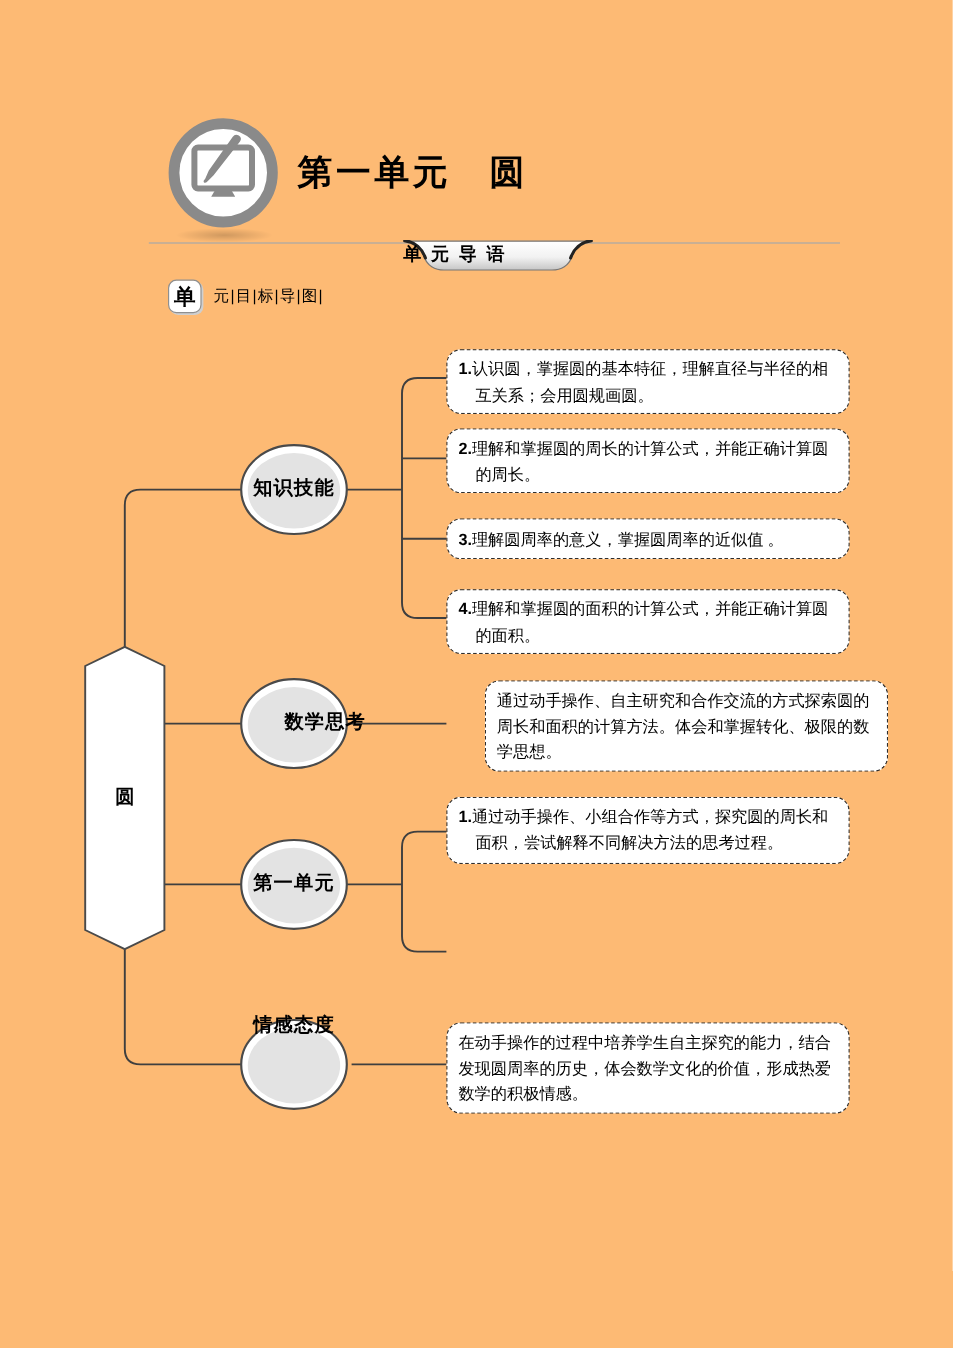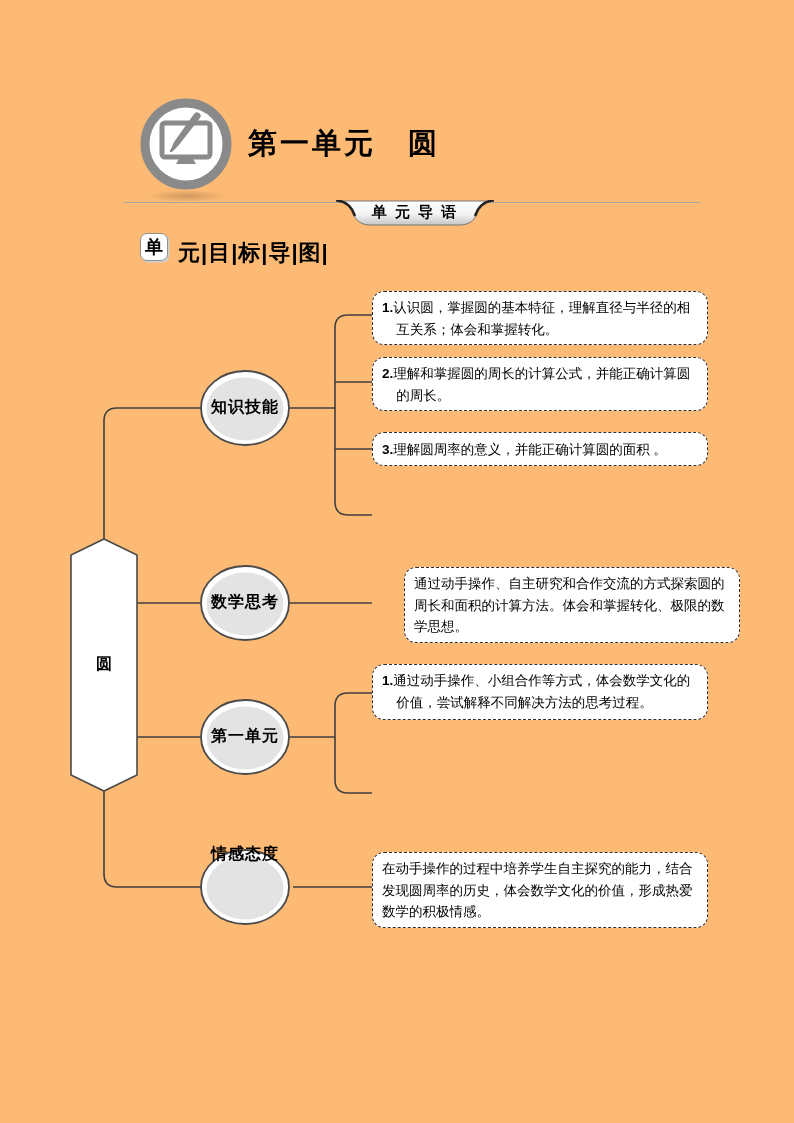--- a/index.html
+++ b/index.html
@@ -17,35 +17,35 @@
   }
   .page-title {
     position:absolute; left:248px; top:124px;
     font-size:29px; font-weight:700; letter-spacing:3px;
   }
 
   
   .rule-line { position:absolute; left:124px; top:202px; width:576px; height:1px; background:#a8a8a8; }
   .banner-tab { position:absolute; left:336px; top:200px; width:158px; height:28px; }
   .banner-label {
-    position:absolute; left:336px; top:203px; width:158px; text-align:center;
+    position:absolute; left:336px; top:203px; width:158px; text-align:left;
     font-size:15px; font-weight:700; letter-spacing:2px;
   }
 
   
   .section-badge {
     position:absolute; left:140px; top:233px; width:28px; height:28px;
     border:1.6px solid #8f8f8f; border-radius:7px; background:#fff;
     box-shadow:1.5px 1.5px 0 #cfcfcf;
     display:flex; align-items:center; justify-content:center;
     font-size:18px; font-weight:700; box-sizing:border-box;
   }
   .section-label {
     position:absolute; left:178px; top:238px;
-    font-size:22px; font-weight:700; letter-spacing:1px;
+    font-size:13px; font-weight:400; letter-spacing:1px;
   }
 
   
   .diagram-svg { position:absolute; left:0; top:0; width:794px; height:1123px; }
   .node-label {
     position:absolute; width:120px; text-align:center;
     font-weight:700; font-size:16px; letter-spacing:1px;
   }
   .root-label { position:absolute; left:74px; top:654px; width:60px; text-align:center; font-weight:700; font-size:16px; }
 
@@ -133,36 +133,39 @@
       <ellipse cx="245" cy="604" rx="38.5" ry="31.5" fill="#e3e3e3"></ellipse>
       <ellipse cx="245" cy="737" rx="44" ry="37" fill="#ffffff" stroke="#4a4a4a" stroke-width="1.8"></ellipse>
       <ellipse cx="245" cy="738" rx="38.5" ry="31.5" fill="#e3e3e3"></ellipse>
       <ellipse cx="245" cy="887" rx="44" ry="37" fill="#ffffff" stroke="#4a4a4a" stroke-width="1.8"></ellipse>
       <ellipse cx="245" cy="888" rx="38.5" ry="31.5" fill="#e3e3e3"></ellipse>
     </g>
   </svg>
 
   <div class="root-label">圆</div>
   <div class="node-label" style="left:185px; top:397px;">知识技能</div>
-  <div class="node-label" style="left:185px; top:592px;">数学思考</div>
+  <div class="node-label" style="left:185px; top:592px;text-align:right;">数学思考</div>
   <div class="node-label" style="left:185px; top:726px;">第一单元</div>
   <div class="node-label" style="left:185px; top:844px;">情感态度</div>
 
   <div class="dashed-box numbered b1">
-    <p><span class="num">1.</span><span>认识圆，掌握圆的基本特征，理解直径与半径的相互关系；体会和掌握转化。</span></p>
+    <p><span class="num">1.</span><span>认识圆，掌握圆的基本特征，理解直径与半径的相互关系；会用圆规画圆。</span></p>
   </div>
   <div class="dashed-box numbered b2">
     <p><span class="num">2.</span><span>理解和掌握圆的周长的计算公式，并能正确计算圆的周长。</span></p>
   </div>
   <div class="dashed-box numbered single b3">
-    <p><span class="num">3.</span><span>理解圆周率的意义，并能正确计算圆的面积 。</span></p>
+    <p><span class="num">3.</span><span>理解圆周率的意义，掌握圆周率的近似值 。</span></p>
+  </div>
+  <div class="dashed-box numbered b4">
+    <p><span class="num">4.</span><span>理解和掌握圆的面积的计算公式，并能正确计算圆的面积。</span></p>
   </div>
   <div class="dashed-box b5">
     <p><span>通过动手操作、自主研究和合作交流的方式探索圆的周长和面积的计算方法。体会和掌握转化、极限的数学思想。</span></p>
   </div>
   <div class="dashed-box numbered b6">
-    <p><span class="num">1.</span><span>通过动手操作、小组合作等方式，体会数学文化的价值，尝试解释不同解决方法的思考过程。</span></p>
+    <p><span class="num">1.</span><span>通过动手操作、小组合作等方式，探究圆的周长和面积，尝试解释不同解决方法的思考过程。</span></p>
   </div>
   <div class="dashed-box b8">
     <p><span>在动手操作的过程中培养学生自主探究的能力，结合发现圆周率的历史，体会数学文化的价值，形成热爱数学的积极情感。</span></p>
   </div>
 
 </div>
 
 </body></html>

